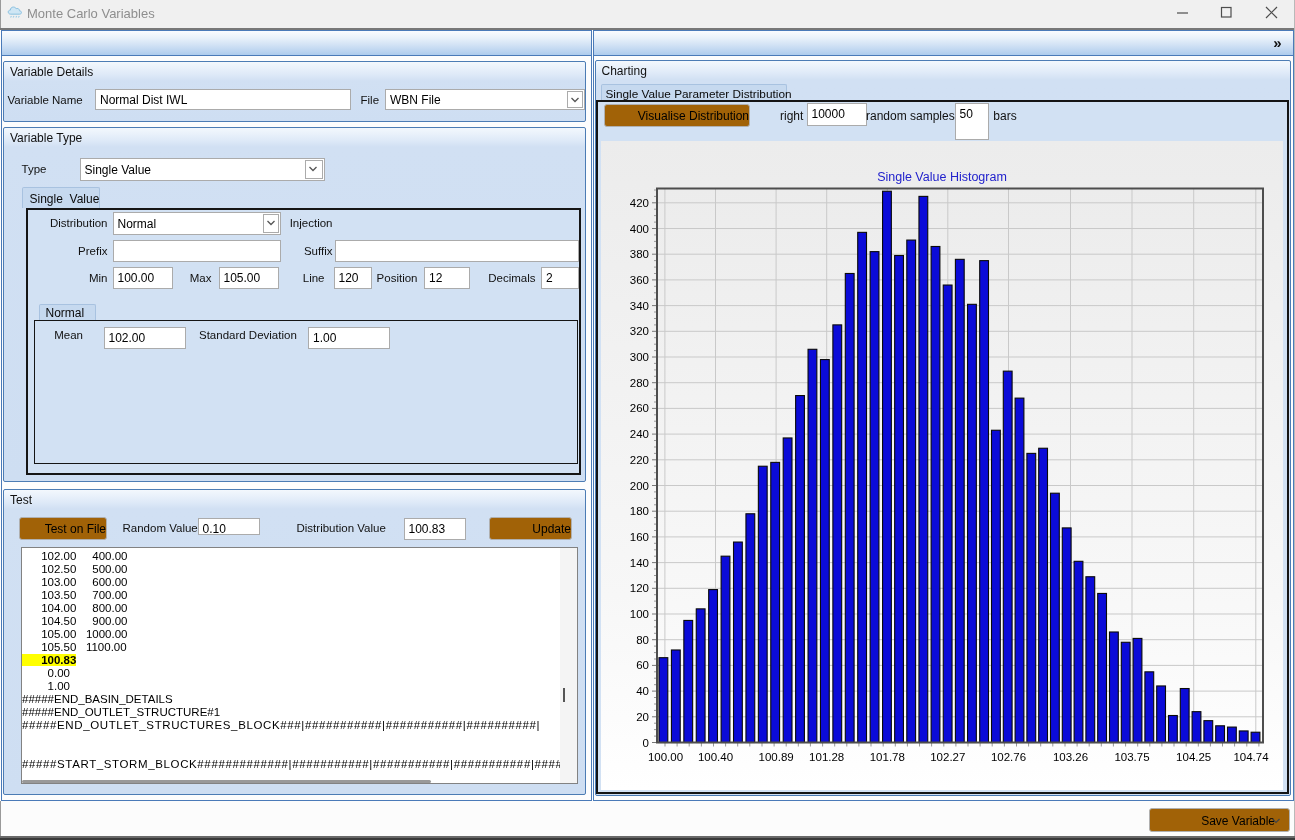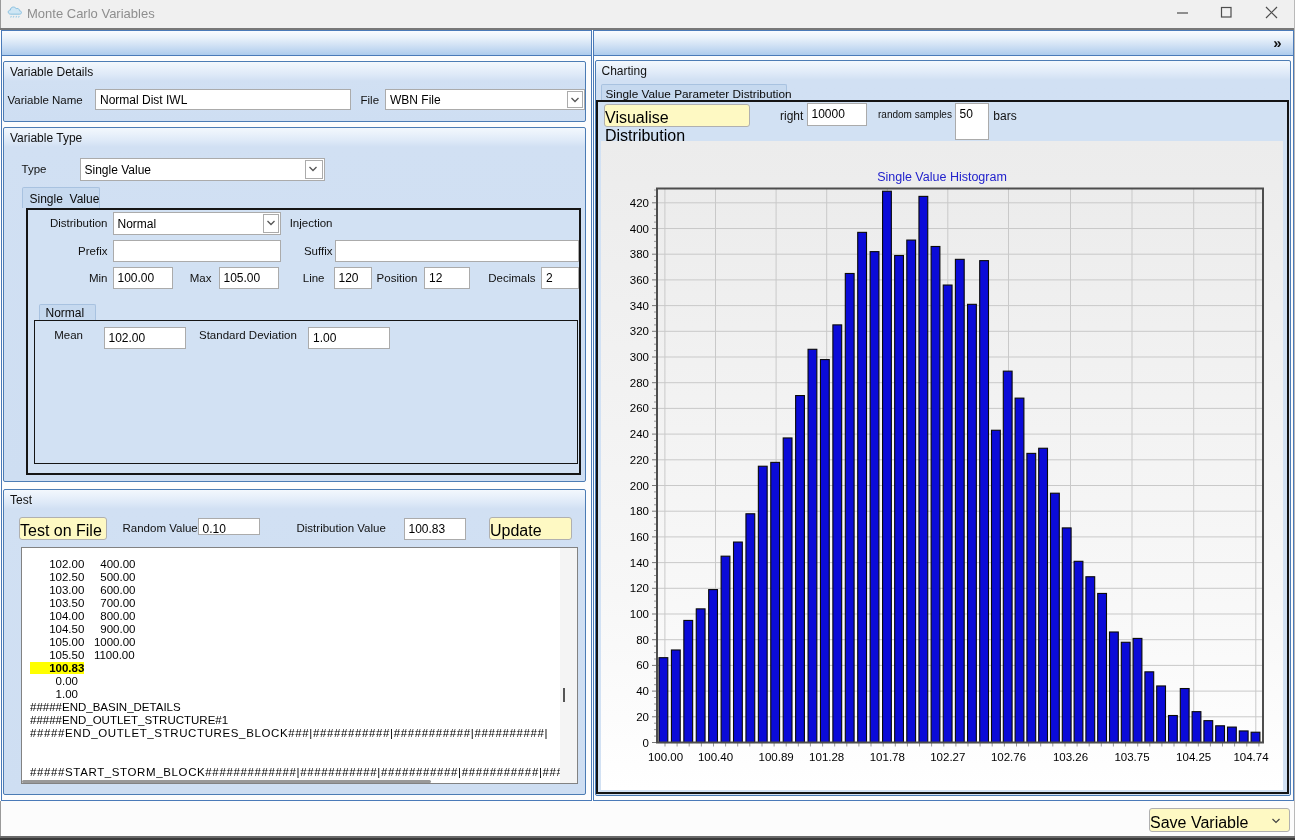--- a/index.html
+++ b/index.html
@@ -13,21 +13,21 @@
 .band{left:0;top:0;right:0;height:23.5px;background:linear-gradient(180deg,#fafcfe 0%,#e8f1fa 30%,#cfe0f4 62%,#aecced 100%);border-bottom:1.5px solid #4a7ab8}
 .group{box-sizing:border-box;border:1px solid #4c7cb4;border-radius:2px;
  background:linear-gradient(180deg,#f3f8fd 0px,#dfeaf8 12px,#d1e0f3 19px,#cedef2 100%)}
 .gtitle{left:6px;top:3px;font-size:12px;color:#111}
 label{position:absolute;font-size:11.5px;color:#111;white-space:nowrap}
 .tb{position:absolute;box-sizing:border-box;background:#fff;border:1px solid #ababab;font-size:12px;padding:3px 0 11px 4px;white-space:nowrap;overflow:hidden}
 .combo{position:absolute;box-sizing:border-box;background:#fff;border:1px solid #ababab;font-size:12px}
 .combo .ct{position:absolute;left:4px;top:3px;white-space:nowrap}
 .combo .cb{position:absolute;right:1px;top:1px;bottom:1px;width:16px;background:#fff;border:1px solid #ababab;box-sizing:border-box}
 .combo .cb svg{position:absolute;left:2px;top:50%;margin-top:-4px}
-.btn{position:absolute;box-sizing:border-box;background:#fef9c3;border:1px solid #b0b0b0;border-radius:3px;text-align:left;font-size:16px}
+.btn{position:absolute;box-sizing:border-box;background:#a16207;border:1px solid #b0b0b0;border-radius:3px;text-align:right;font-size:12px}
 .tab{position:absolute;box-sizing:border-box;background:#c6d9ef;border:1px solid #a8c2e0;border-bottom:none;border-radius:2px 2px 0 0;font-size:12px;color:#0a0a0a;white-space:nowrap}
 .tpage{position:absolute;box-sizing:border-box;border:2px solid #151515;background:#d2e1f3}
 </style>
 </head>
 <body>
 
 <div class="abs titlebar"></div>
 <svg class="abs" style="left:7px;top:3px" width="17" height="17" viewBox="0 0 16 16">
  <path d="M3.5 10.5 C1.5 10.5 1 9 1.2 8 C1.5 7 2.5 6.6 3.2 6.7 C3.1 5 4.4 3.8 6 3.8 C7.2 3.8 8.2 4.4 8.7 5.4 C9.1 5.1 9.8 5 10.5 5.3 C11.4 5.7 11.8 6.5 11.7 7.3 C12.8 7.3 13.6 8.1 13.6 9 C13.6 9.9 12.9 10.5 11.9 10.5 Z" fill="#cfe6f4" stroke="#85bede" stroke-width="0.9"></path>
  <path d="M4.2 12.2 l-0.9 1.5 M6.6 12.2 l-0.9 1.5 M9.2 12.2 l-0.9 1.5 M11.6 12.2 l-0.9 1.5" stroke="#9fcde6" stroke-width="1.1" fill="none"></path>
@@ -107,21 +107,21 @@
 
  <div class="abs group" style="left:1.5px;top:457.5px;width:583px;height:306px">
   <div class="abs gtitle">Test</div>
   <div class="btn" style="left:15px;top:27px;width:88px;height:23px;padding-top:4px">Test on File</div>
   <label style="left:118.5px;top:32.5px">Random Value</label>
   <div class="tb" style="left:193.5px;top:28px;width:62.5px;height:17px">0.10</div>
   <label style="left:292.5px;top:32.5px">Distribution Value</label>
   <div class="tb" style="left:399.5px;top:28px;width:62.5px;height:22px">100.83</div>
   <div class="btn" style="left:485px;top:27px;width:83px;height:23px;padding-top:4px">Update</div>
   <div class="abs" style="left:16.5px;top:57px;width:557px;height:237px;background:#fff;border:1px solid #828282;box-sizing:border-box;overflow:hidden">
-   <pre id="lst" style="margin:8px;font-family:'Liberation Sans',sans-serif;font-size:11.5px;line-height:13.05px;padding:2px 0 0 0.5px">      102.00     400.00
+   <pre id="lst" style="margin:0;font-family:'Liberation Sans',sans-serif;font-size:11.5px;line-height:13.05px;padding:2px 0 0 0.5px">      102.00     400.00
       102.50     500.00
       103.00     600.00
       103.50     700.00
       104.00     800.00
       104.50     900.00
       105.00   1000.00
       105.50   1100.00
 <span style="background:#ffff00;font-weight:bold">      100.83</span>
         0.00
         1.00
@@ -143,21 +143,21 @@
       <div class="abs" style="right:11px;top:3px;font-size:15px;font-weight:bold;color:#111">»</div>
     </div>
 
  <div class="abs group" style="left:1px;top:29px;width:696px;height:736px">
   <div class="abs gtitle">Charting</div>
   <div class="tab" style="left:5px;top:22.5px;width:186px;height:17.5px;padding:2px 0 0 4px;font-size:11.8px">Single Value Parameter Distribution</div>
   <div class="tpage" style="left:0.5px;top:39px;width:693px;height:693.5px;border-color:#141414">
    <div class="btn" style="left:6px;top:1.8px;width:146px;height:23px;padding-top:4px">Visualise Distribution</div>
    <label style="left:182px;top:6.8px;font-size:12px">right</label>
    <div class="tb" style="left:208.5px;top:1px;width:60px;height:23px">10000</div>
-   <label style="left:280px;top:7.3px;font-size:10px">random samples</label>
+   <label style="left:268px;top:7.3px;font-size:12px">random samples</label>
    <div class="tb" style="left:356.5px;top:1px;width:34px;height:37px">50</div>
    <label style="left:395.3px;top:6.8px;font-size:12px">bars</label>
    <div class="abs" id="chart" style="left:2.5px;top:38.5px;width:682px;height:649px;background:linear-gradient(180deg,#ececec 0%,#f7f7f7 70%,#ffffff 100%)">
 <svg width="682" height="649" viewBox="0 0 682 649" style="position:absolute;left:0;top:0">
 <defs>
               <linearGradient id="pg" x1="0" y1="0" x2="0" y2="1">
                 <stop offset="0" stop-color="#ececec"></stop>
                 <stop offset="0.75" stop-color="#f8f8f8"></stop>
                 <stop offset="1" stop-color="#fdfdfd"></stop>
               </linearGradient>

